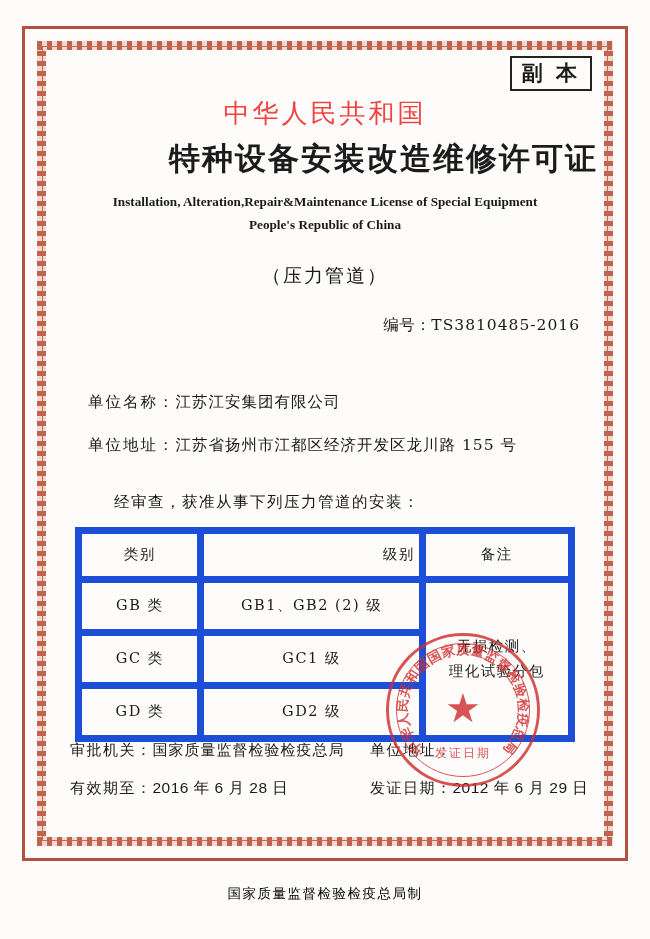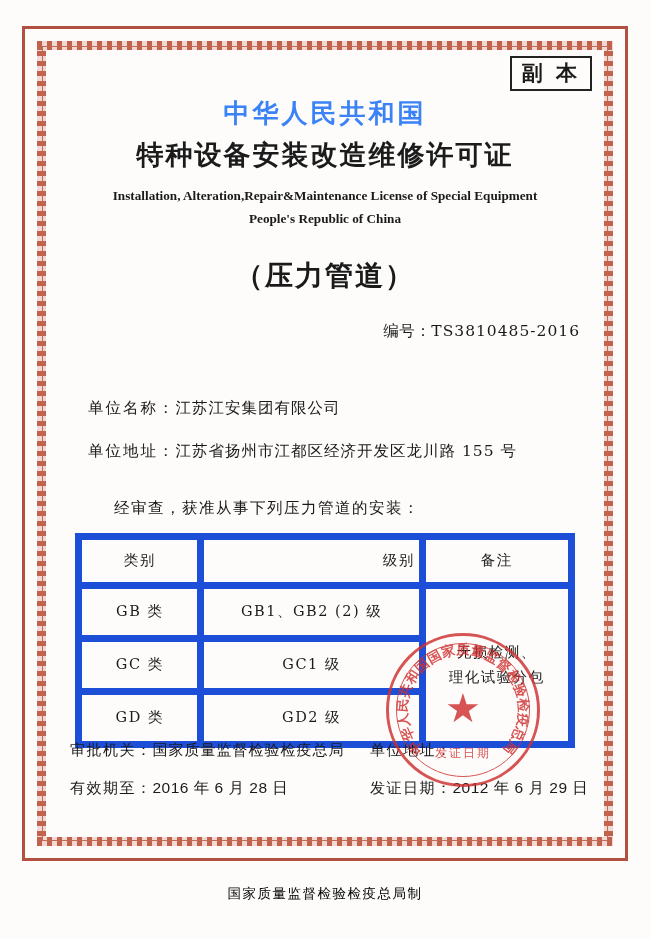--- a/index.html
+++ b/index.html
@@ -78,52 +78,53 @@
     font-family: "DejaVu Serif", serif;
     line-height: 1.1;
   }
 
   .title-block {
     text-align: center;
     padding-top: 42px;
   }
   .title-cn-1 {
     font-size: 26px;
-    font-weight: bold;
+    font-weight: normal;
     letter-spacing: 3px;
-    color: #3b82f6;
+    color: #ef4444;
     line-height: 1.5;
     font-family: "DejaVu Serif", serif;
   }
   .title-cn-2 {
-    font-size: 27px;
+    font-size: 31px;
     font-weight: bold;
     letter-spacing: 2px;
     color: #1b1b1b;
     line-height: 1.5;
     margin-top: 2px;
     font-family: "DejaVu Serif", serif;
+    text-align: right;
   }
   .title-en-1 {
     font-size: 13.2px;
     font-weight: bold;
     margin-top: 12px;
     letter-spacing: 0px;
     font-family: "Liberation Serif", serif;
   }
   .title-en-2 {
     font-size: 13.2px;
     font-weight: bold;
     margin-top: 7px;
     font-family: "Liberation Serif", serif;
   }
   .subtitle {
     text-align: center;
-    font-size: 28px;
-    font-weight: bold;
+    font-size: 19px;
+    font-weight: normal;
     letter-spacing: 2px;
     margin-top: 30px;
     font-family: "DejaVu Serif", serif;
   }
 
   .cert-no {
     text-align: right;
     margin-top: 26px;
     padding-right: 18px;
     font-size: 15.5px;

